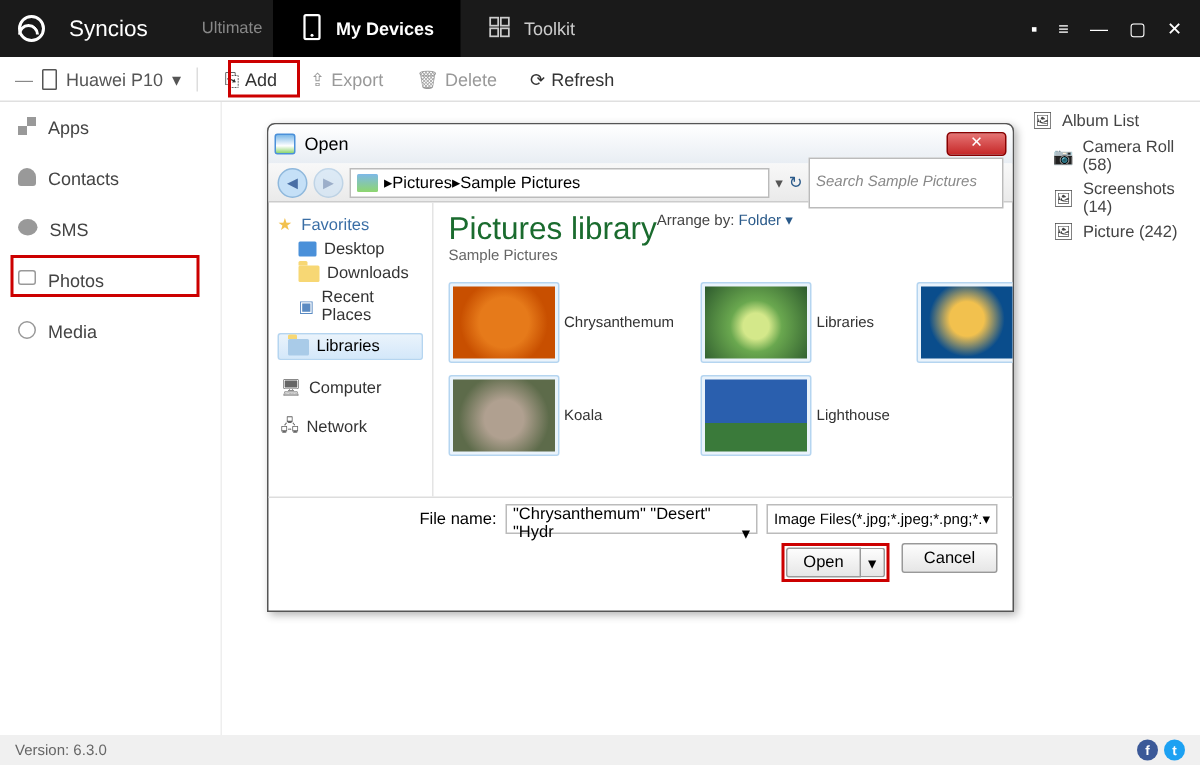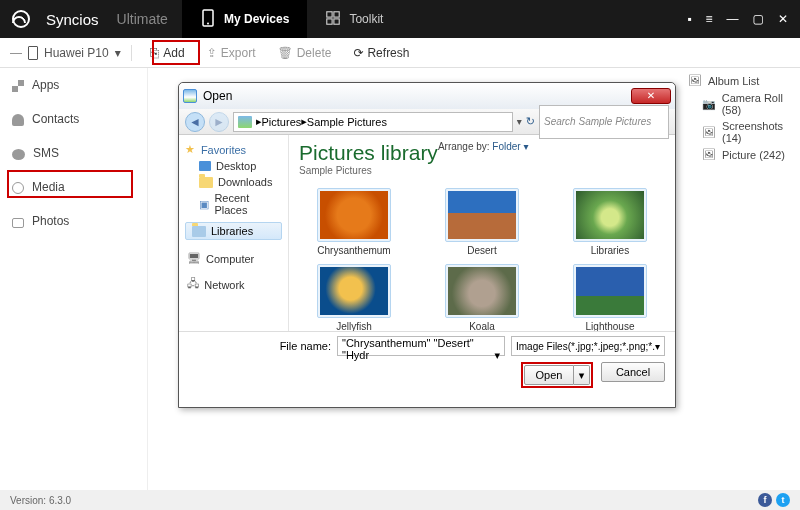--- a/index.html
+++ b/index.html
@@ -4,41 +4,41 @@
 <style>
 * { box-sizing: border-box; margin: 0; padding: 0; font-family: Arial, sans-serif; }
 body { width: 800px; height: 510px; background: #fff; position: relative; overflow: hidden; }
 
 
 .header { height: 38px; background: #1a1a1a; color: #fff; display: flex; align-items: center; padding: 0 12px; }
 .logo-wrap { display: flex; align-items: center; gap: 16px; width: 170px; }
 .logo-circle { width: 18px; height: 18px; border: 2px solid #fff; border-radius: 50%; position: relative; }
 .logo-circle::after { content: ''; position: absolute; width: 10px; height: 10px; border: 2px solid #fff; border-radius: 50%; top: 4px; left: -2px; border-right-color: transparent; border-bottom-color: transparent; transform: rotate(45deg); }
 .brand { font-size: 15px; font-weight: 400; }
-.brand-sub { font-size: 14px; color: #888; margin-left: 2px; }
+.brand-sub { font-size: 11px; color: #888; margin-left: 20px; }
 .nav-tabs { display: flex; height: 100%; }
 .nav-tab { display: flex; align-items: center; gap: 8px; padding: 0 18px; height: 100%; cursor: pointer; font-size: 12px; color: #ccc; }
 .nav-tab.active { background: #000; color: #fff; font-weight: bold; }
 .nav-icon svg { width: 16px; height: 18px; }
 .win-controls { margin-left: auto; display: flex; gap: 14px; font-size: 12px; align-items: center; }
 .win-controls span { cursor: pointer; }
 
 
 .toolbar { height: 30px; border-bottom: 1px solid #e0e0e0; display: flex; align-items: center; padding: 0 10px; gap: 6px; font-size: 12px; color: #555; }
 .device-item { display: flex; align-items: center; gap: 6px; }
 .device-phone { width: 10px; height: 14px; border: 1px solid #555; border-radius: 1px; position: relative; }
 .tb-divider { width: 1px; height: 16px; background: #ddd; margin: 0 4px; }
 .tb-btn { display: flex; align-items: center; gap: 4px; padding: 3px 8px; cursor: pointer; color: #999; }
 .tb-btn.enabled { color: #333; }
 .tb-hl { position: absolute; border: 2px solid #cc0000; pointer-events: none; }
 .hl-add { top: 40px; left: 152px; width: 48px; height: 25px; }
 
 
 .sidebar { position: absolute; left: 0; top: 68px; width: 148px; bottom: 20px; border-right: 1px solid #eee; }
-.sb-item { display: flex; align-items: flex-end; gap: 8px; padding: 10px 12px; font-size: 12px; color: #444; cursor: pointer; }
+.sb-item { display: flex; align-items: flex-start; gap: 8px; padding: 10px 12px; font-size: 12px; color: #444; cursor: pointer; }
 .sb-icon { width: 14px; height: 14px; }
 .hl-photos { top: 170px; left: 7px; width: 126px; height: 28px; }
 
 
 .right-panel { position: absolute; right: 0; top: 68px; width: 120px; padding: 6px 8px; font-size: 11px; color: #444; }
 .rp-head { display: flex; align-items: center; gap: 6px; margin-bottom: 3px; }
 .rp-item { display: flex; align-items: center; gap: 6px; padding: 2px 0 2px 14px; }
 
 
 .footer { position: absolute; bottom: 0; left: 0; right: 0; height: 20px; background: #f0f0f0; display: flex; align-items: center; padding: 0 10px; font-size: 10px; color: #666; }
@@ -62,21 +62,21 @@
 .tree-item { padding: 2px 0 2px 14px; display: flex; align-items: center; gap: 5px; color: #333; cursor: pointer; }
 .tree-sel { background: linear-gradient(#eaf3fb,#d4e8fa); border: 1px solid #b5d5f0; border-radius: 2px; padding: 2px 6px; margin: 4px 0; display: flex; align-items: center; gap: 5px; }
 .tree-ico { width: 14px; height: 11px; background: #f7d774; border-radius: 1px; position: relative; }
 .tree-ico::before { content: ''; position: absolute; top: -3px; left: 0; width: 6px; height: 3px; background: #f7d774; border-radius: 1px 1px 0 0; }
 .dlg-main { flex: 1; padding: 6px 10px; overflow: hidden; }
 .lib-title { color: #1a6b2e; font-size: 21px; }
 .lib-sub { font-size: 10px; color: #666; margin-bottom: 4px; }
 .arrange { float: right; font-size: 10px; color: #444; }
 .arrange-val { color: #2a5a8a; }
 .thumbs { display: grid; grid-template-columns: repeat(3,1fr); gap: 8px 18px; margin-top: 8px; }
-.thumb { display: flex; flex-direction: column; align-items: center; gap: 3px; font-size: 10px; color: #333; }
+.thumb { display: flex; flex-direction: row; align-items: center; gap: 3px; font-size: 10px; color: #333; }
 .thumb-box { width: 74px; height: 54px; border: 1px solid #b5d5f0; padding: 2px; background: #eaf3fb; border-radius: 2px; }
 .thumb-img { width: 100%; height: 100%; }
 .dlg-bottom { height: 52px; border-top: 1px solid #ddd; padding: 4px 10px; font-size: 11px; display: flex; flex-direction: column; gap: 6px; }
 .file-row { display: flex; align-items: center; gap: 6px; justify-content: flex-end; }
 .file-input { width: 168px; height: 20px; border: 1px solid #bbb; padding: 0 4px; font-size: 11px; background: #fff; }
 .file-filter { width: 154px; height: 20px; border: 1px solid #bbb; padding: 0 4px; font-size: 10px; background: #fff; display: flex; align-items: center; }
 .btn-row { display: flex; gap: 8px; justify-content: flex-end; }
 .dlg-btn { width: 64px; height: 20px; background: linear-gradient(#fdfdfd,#e6e6e6); border: 1px solid #999; border-radius: 2px; font-size: 11px; cursor: pointer; display: flex; align-items: center; justify-content: center; }
 .open-btn-wrap { display: flex; }
 .open-main { width: 50px; border-radius: 2px 0 0 2px; }
@@ -160,26 +160,26 @@
     </div>
   <div class="sb-item">
       <div class="sb-icon i-contact"></div>
       <span>Contacts</span>
     </div>
   <div class="sb-item">
       <div class="sb-icon i-sms"></div>
       <span>SMS</span>
     </div>
   <div class="sb-item">
+      <div class="sb-icon i-photo"></div>
+      <span>Photos</span>
+    </div>
+  <div class="sb-item">
       <div class="sb-icon i-media"></div>
       <span>Media</span>
-    </div>
-  <div class="sb-item">
-      <div class="sb-icon i-photo"></div>
-      <span>Photos</span>
     </div>
 </div>
 <div class="tb-hl hl-photos"></div>
 
 <div class="right-panel">
   <div class="rp-head">
     <span>🖼</span>
     <span>Album List</span>
   </div>
   <div class="rp-item">
@@ -264,26 +264,20 @@
       </div>
       <div class="thumbs" id="thumbs">
           <div class="thumb">
             <div class="thumb-box">
               <div class="thumb-img" style="background: radial-gradient(circle, rgb(230, 122, 26) 0px, rgb(230, 122, 26) 40%, rgb(200, 79, 0) 70%);"></div>
             </div>
             <span>Chrysanthemum</span>
           </div>
           <div class="thumb">
             <div class="thumb-box">
-              <div class="thumb-img" style="background: linear-gradient(rgb(45, 111, 191) 0px, rgb(45, 111, 191) 45%, rgb(183, 107, 58) 45%, rgb(183, 107, 58) 100%);"></div>
-            </div>
-            <span>Desert</span>
-          </div>
-          <div class="thumb">
-            <div class="thumb-box">
               <div class="thumb-img" style="background: radial-gradient(circle at 50% 55%, rgb(212, 232, 138) 0px, rgb(212, 232, 138) 20%, rgb(106, 168, 79) 40%, rgb(45, 90, 45) 100%);"></div>
             </div>
             <span>Libraries</span>
           </div>
           <div class="thumb">
             <div class="thumb-box">
               <div class="thumb-img" style="background: radial-gradient(circle at 45% 45%, rgb(242, 193, 78) 0px, rgb(242, 193, 78) 25%, rgb(10, 77, 140) 55%);"></div>
             </div>
             <span>Jellyfish</span>
           </div>

